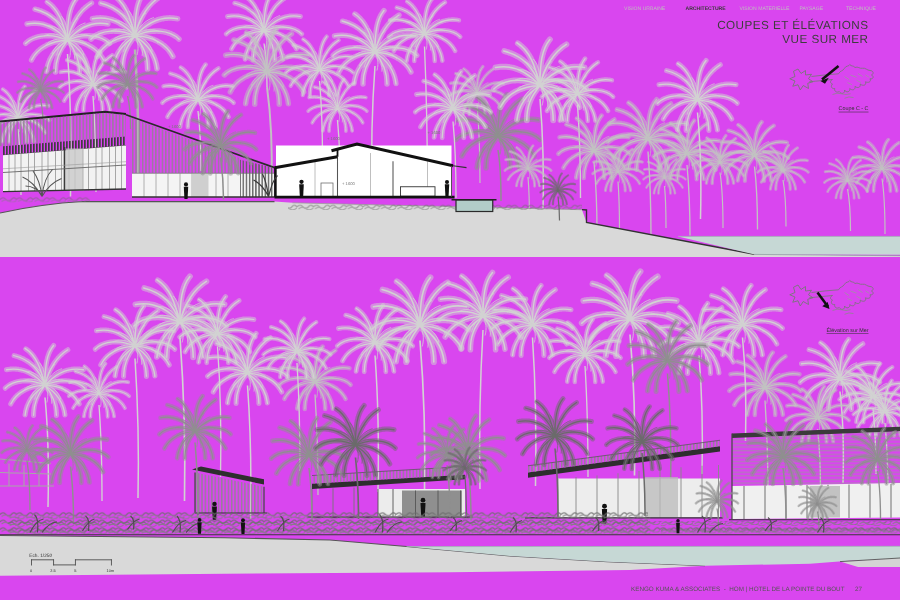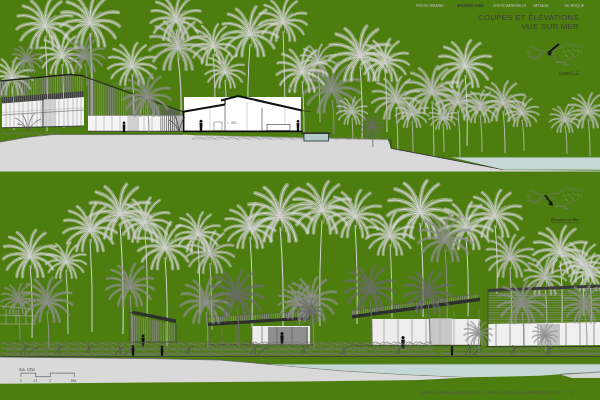--- a/index.html
+++ b/index.html
@@ -1,16 +1,16 @@
 <!DOCTYPE html>
 <html><head>
 <meta charset="utf-8">
 <style>
 html,body{margin:0;padding:0;background:#fff;}
-#board{position:relative;width:600px;height:400px;background:#4d7c0f;overflow:hidden;
+#board{position:relative;width:600px;height:400px;background:#d946ef;overflow:hidden;
 font-family:"Liberation Sans", sans-serif;}
 svg{position:absolute;left:0;top:0;}
 .pL{color:#c2c2c2}.pM{color:#8f8f8f}.pD{color:#6b6b6b}.pXL{color:#d2d2d2}
 .tr{stroke:currentColor;fill:none}
 text{font-family:"Liberation Sans", sans-serif;}
 </style>
 </head>
 <body>
 <div id="board">
 <svg width="600" height="400" viewBox="0 0 600 400">

